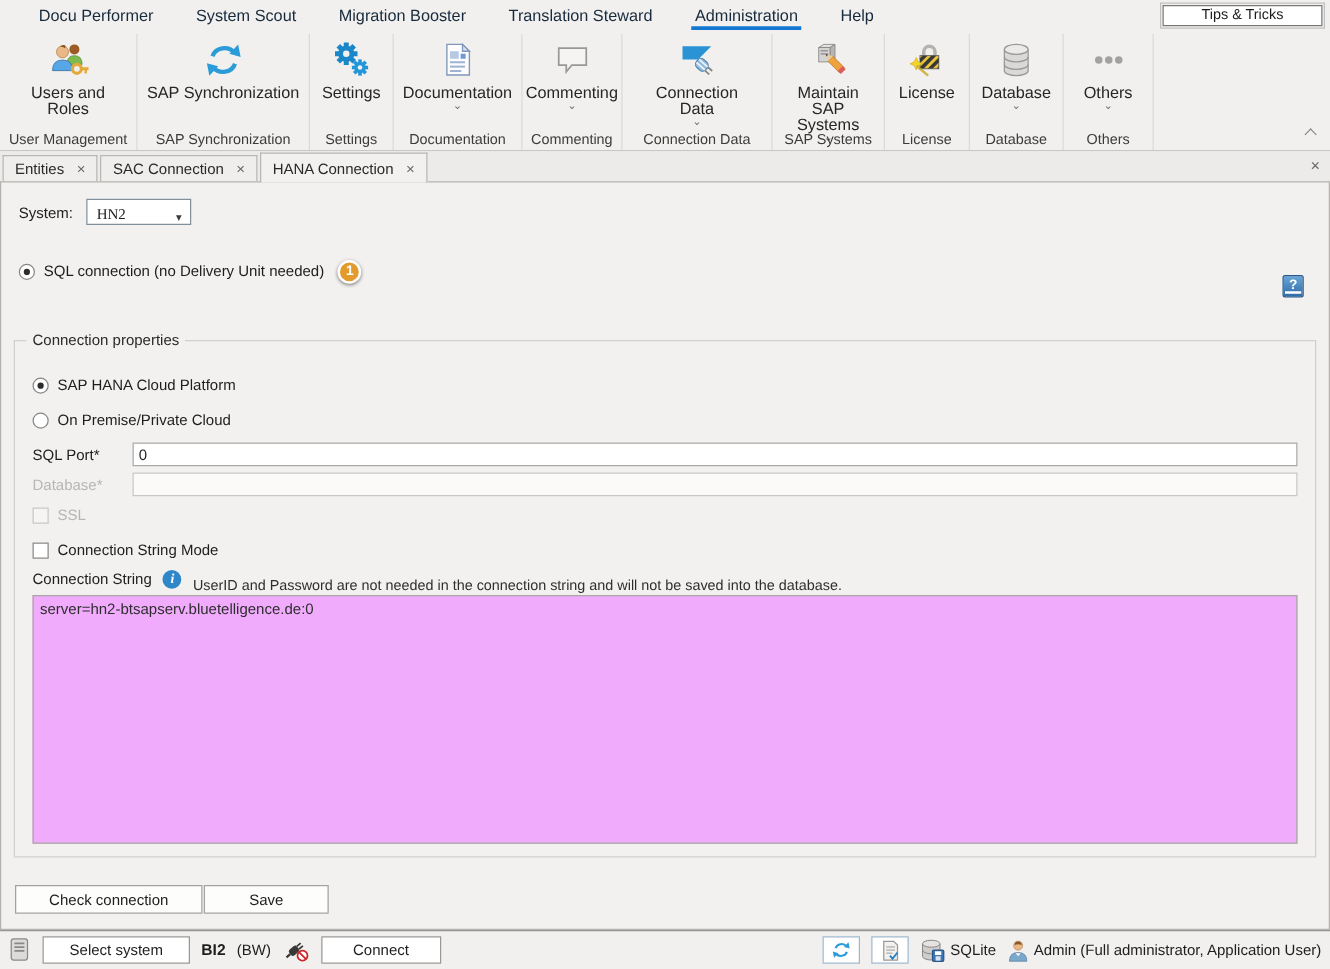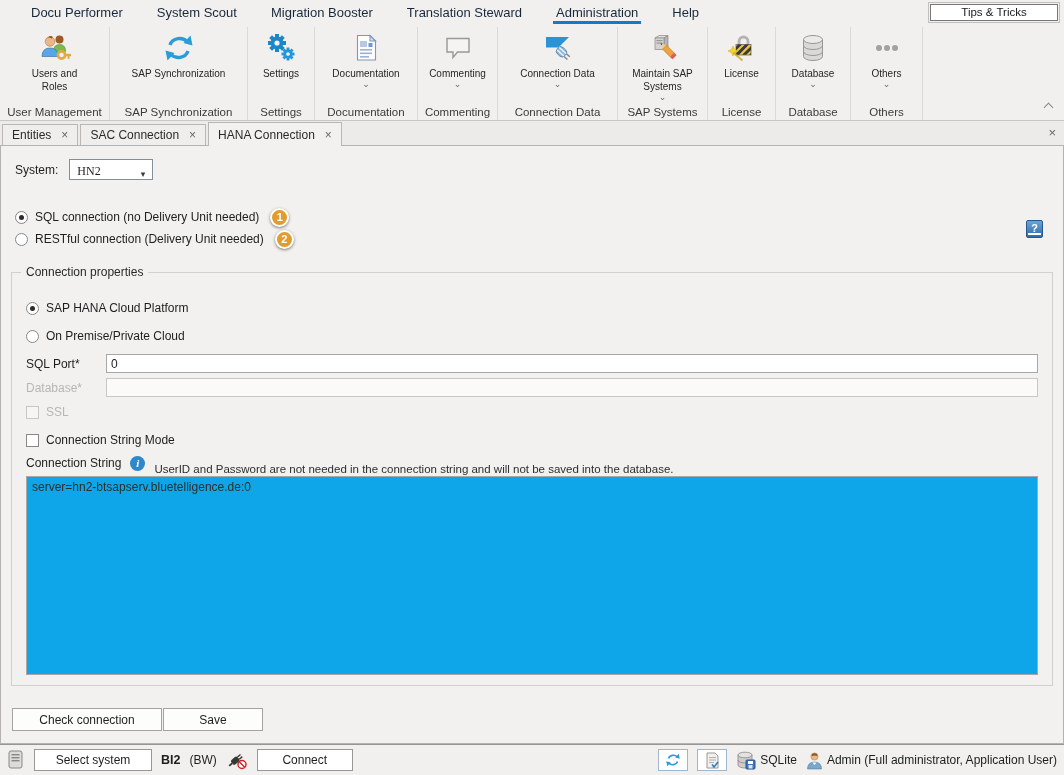--- a/index.html
+++ b/index.html
@@ -21,21 +21,21 @@
              padding:1px; background:#f1f0ee; }
   .tips-btn { display:block; width:128px; height:17px; line-height:15px; text-align:center;
              background:#fff; border:1px solid #7a7876; font-size:11.5px; color:#1a1a1a; }
 
   
   .ribbon { height:94px; display:flex; border-bottom:1px solid #c9c7c5; position:relative; }
   .rgroup { position:relative; display:flex; flex-direction:column; align-items:center;
             border-right:1px solid #dcdad8; padding-top:5px; flex:none; }
   .rbtn { display:flex; flex-direction:column; align-items:center; flex:1; width:100%; }
   .ricon { width:32px; height:32px; flex:none; display:block; margin-bottom:3px; }
-  .rlabel { font-size:10px; line-height:13px; text-align:center; color:#262626; }
+  .rlabel { font-size:13px; line-height:13px; text-align:center; color:#262626; }
   .rchev { font-size:9px; line-height:8px; color:#6a6866; display:block; text-align:center; }
   .gname { position:absolute; bottom:2px; left:0; right:0; text-align:center;
            font-size:11.5px; color:#3d3b39; white-space:nowrap; }
   .ribbon-collapse { position:absolute; right:10px; bottom:8px; width:12px; height:10px; }
   .ribbon-collapse span { display:block; width:7px; height:7px; margin:2px auto;
            border-left:1.6px solid #8a8886; border-top:1.6px solid #8a8886;
            transform:rotate(45deg); }
 
   
   .tabbar { height:24px; display:flex; align-items:flex-end; padding-left:2px;
@@ -84,21 +84,21 @@
   .field-row { position:absolute; left:14px; right:14px; display:flex; align-items:center;gap:24px; }
   .field-label { width:56px; flex:none; font-size:12px; }
   .textfield { flex:1; height:19px; background:#fff; border:1px solid #a9a7a5;
            padding:1px 4px; font-size:12px; line-height:16px; }
   .textfield.dis { background:#fbfaf9; border-color:#c9c7c5; }
   .info-ic { width:15px; height:15px; border-radius:50%; background:#2f86c8; color:#fff;
            font-family:"Liberation Serif", serif; font-style:italic; font-weight:bold; font-size:11px;
            display:flex; align-items:center; justify-content:center; flex:none; }
   .cs-note { font-size:11.5px; color:#2e2e2e;margin-top:11px; }
   .cs-area { position:absolute; left:14px; right:14px; top:203px; height:199px;
-           background:#0ea5e9; border:1px solid #a9a7a5; padding:3px 5px; font-size:12px;
+           background:#f0abfc; border:1px solid #a9a7a5; padding:3px 5px; font-size:12px;
            color:#2e2e2e; }
 
   .actions { position:absolute; top:562px; left:11px; display:flex; gap:1px; }
   .btn { background:#fdfdfc; border:1px solid #a5a3a1; height:23px; display:flex;
          align-items:center; justify-content:center; font-size:12px; color:#1e1e1e; }
   .btn.check { width:150px; } .btn.save { width:100px; }
 
   
   .statusbar { position:absolute; bottom:0; left:0; right:0; height:31px; background:#f1f0ee;
            border-top:1px solid #989694; display:flex; align-items:center; padding:0 7px; gap:9px; }
@@ -325,25 +325,20 @@
         <span>HN2</span>
         <span class="dd-arrow">▾</span>
       </div>
     </div>
 
     <div class="conn-type">
       <div class="ct-row">
         <span class="radio sel"></span>
         <span>SQL connection (no Delivery Unit needed)</span>
         <span class="badge">1</span>
-      </div>
-      <div class="ct-row">
-        <span class="radio"></span>
-        <span>RESTful connection (Delivery Unit needed)</span>
-        <span class="badge">2</span>
       </div>
     </div>
 
     <div class="help-book">?</div>
 
     <div class="groupbox">
       <span class="legend">Connection properties</span>
 
       <div class="gb-row" style="top:25px">
         <span class="radio sel"></span>

